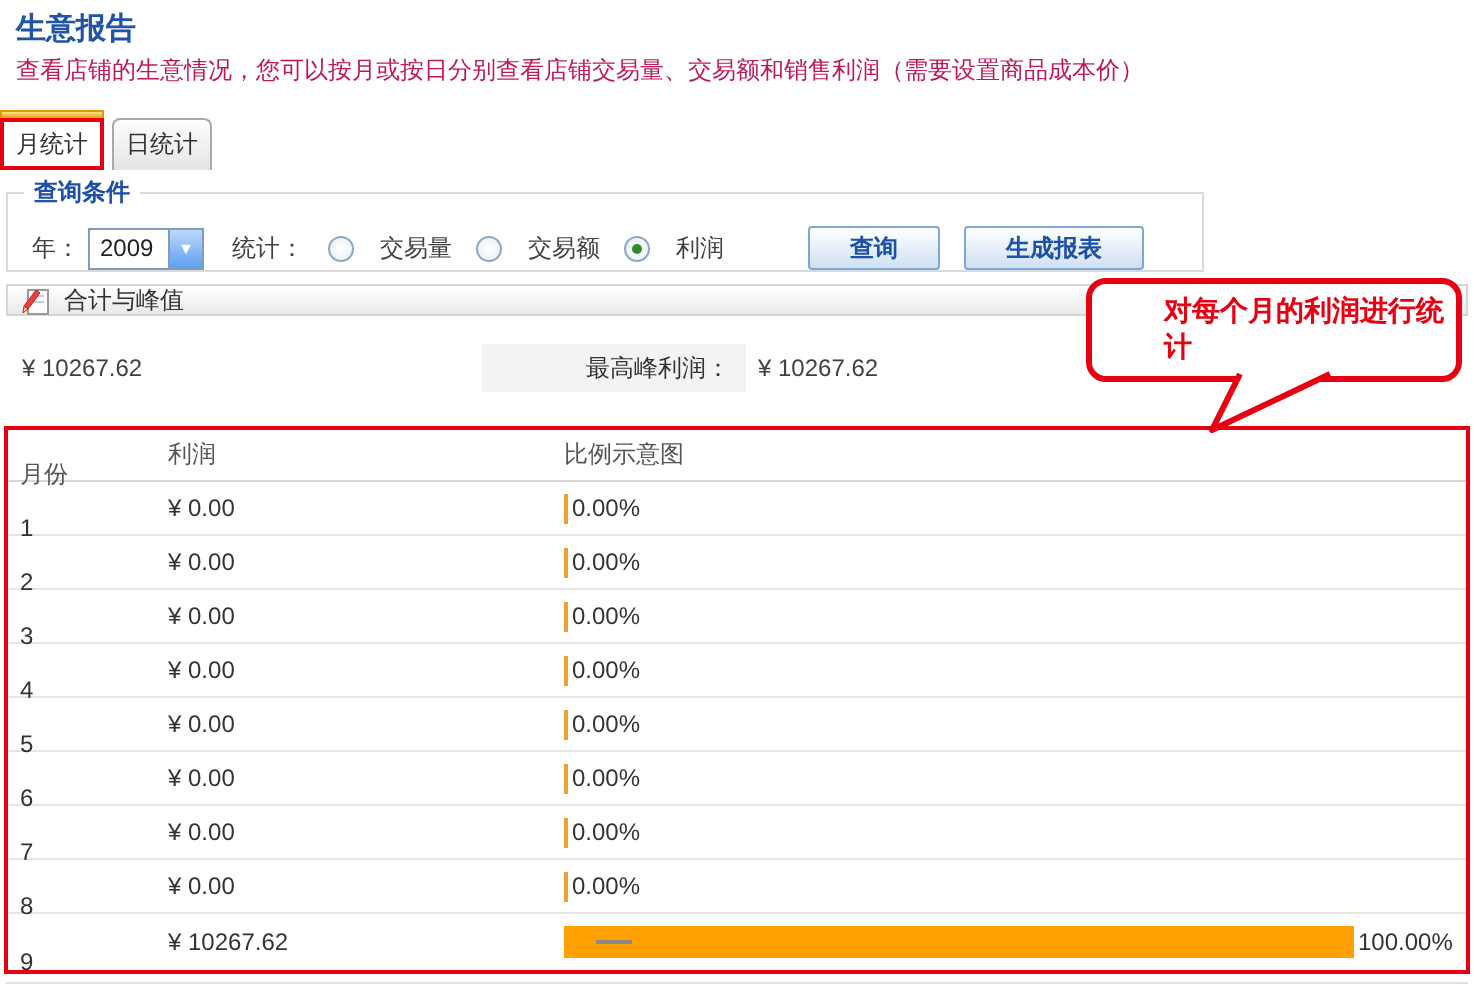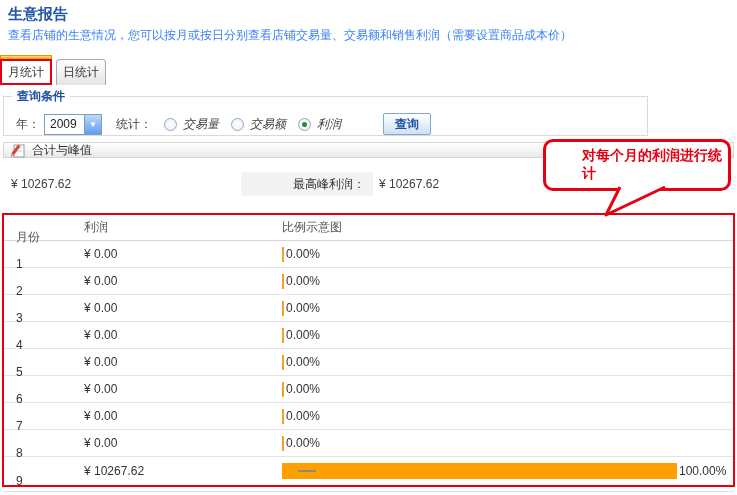--- a/index.html
+++ b/index.html
@@ -1,49 +1,49 @@
 <!DOCTYPE html>
 <html><head>
 <meta charset="utf-8">
 <style>
   * { margin:0; padding:0; box-sizing:border-box; }
   html,body { width:737px; height:495px; background:#fff; overflow:hidden; }
   body { font-family:"Liberation Sans","DejaVu Sans",sans-serif; font-size:12px; color:#404040; position:relative; }
 
   .page-title { position:absolute; left:8px; top:5px; font-size:15px; font-weight:bold; color:#2155a3; }
-  .subtitle   { position:absolute; left:8px; top:27px; font-size:12px; color:#3b82f6; }
+  .subtitle   { position:absolute; left:8px; top:27px; font-size:12px; color:#be185d; }
 
   
   .tabs { position:absolute; left:0; top:55px; display:flex; align-items:flex-end; gap:4px; }
   .tab-active-wrap { position:relative; width:52px; height:30px; }
   .tab-orange-top { height:4px; background:linear-gradient(#ffe08a,#f2a000); border:1px solid #e09a00; border-bottom:none; }
   .tab-active-box { position:absolute; left:0; right:0; top:4px; bottom:0; background:#fff;
                     border:2px solid #e60012; display:flex; align-items:center; justify-content:center; color:#333; }
   .tab-inactive { width:50px; height:26px; background:linear-gradient(#fefefe,#e4e4e4);
                   border:1px solid #a9a9a9; border-bottom:none; border-radius:4px 4px 0 0;
                   display:flex; align-items:center; justify-content:center; color:#333; cursor:pointer; }
 
   
-  .query-box { position:absolute; left:3px; top:88px; width:645px; height:48px; border:1px solid #d9d9d9; }
+  .query-box { position:absolute; left:3px; top:88px; width:599px; height:48px; border:1px solid #d9d9d9; }
   .query-box legend { margin-left:8px; padding:0 5px; color:#1e50a5; font-weight:bold; font-size:12px; }
   .query-row { display:flex; align-items:center; margin:8px 0 0 12px; }
   .field-label { color:#404040; }
   .select { width:58px; height:21px; border:1px solid #7f9db9; background:#fff; display:flex; align-items:center; margin-left:4px; }
   .select-value { flex:1; padding-left:5px; color:#222; }
   .select-arrow { width:17px; height:19px; background:linear-gradient(#bcd9f9,#5f9ef2); border-left:1px solid #7f9db9;
                   color:#fff; font-size:8px; display:flex; align-items:center; justify-content:center; }
   .stat-label { margin-left:14px; }
   .radio-group { display:flex; align-items:center; }
   .radio-item { display:flex; align-items:center; margin-left:12px; cursor:pointer; }
   .radio-circle { width:13px; height:13px; border-radius:50%; border:1px solid #8aa8c8;
                   background:radial-gradient(#fff,#e8eef5); display:inline-flex; align-items:center; justify-content:center; }
   .radio-dot { width:5px; height:5px; border-radius:50%; background:#2e8b2e; display:none; }
   .radio-item.selected .radio-dot { display:block; }
-  .radio-text { margin-left:6px;font-style:italic; }
-  .btn { height:22px; margin-left:12px; padding:0 11px; border:1px solid #7da7d8; border-radius:2px;
+  .radio-text { margin-left:13px; }
+  .btn { height:22px; margin-left:12px; padding:0 20px; border:1px solid #7da7d8; border-radius:2px;
          background:linear-gradient(#ffffff,#cfe0f3); color:#1e50a5; font-weight:bold; font-size:12px; cursor:pointer; }
   .btn-search { margin-left:42px; }
 
   
   .section-bar { position:absolute; left:3px; top:142px; width:731px; height:16px;
                  background:linear-gradient(#ffffff,#e9e9e9); border:1px solid #d5d5d5;
                  display:flex; align-items:center; padding-left:6px; color:#333; }
   .section-icon { width:16px; height:16px; margin-right:6px; }
 
   
@@ -59,21 +59,21 @@
   .callout { position:absolute; left:543px; top:139px; width:188px; height:52px; background:#fff;
              border:3px solid #e60012; border-radius:10px; z-index:5;
              display:flex; align-items:center; justify-content:center;
              color:#e60012; font-weight:bold; font-size:14px;padding-left:36px; }
   .callout-tail { position:absolute; left:595px; top:185px; z-index:6; }
 
   
   .data-table { position:absolute; left:2px; top:213px; width:733px; height:274px;
                 border:2px solid #e60012; background:#fff; }
   .thead { display:flex; align-items:center; height:26px; border-bottom:1px solid #d8d8d8; color:#555; }
-  .col-month { width:80px; padding-left:12px;margin-top:20px; }
+  .col-month { width:80px; padding-left:6px;margin-top:20px; }
   .col-profit { width:198px; }
   .col-bar { flex:1; display:flex; align-items:center; }
   .trow { display:flex; align-items:center; height:27px; border-bottom:1px solid #e5e5e5; color:#333; }
   .trow:last-child { border-bottom:none; }
   .bar { height:16px; background:#ffa000; position:relative; flex:none; }
   .bar.zero { width:2px; height:15px; background:#f0a030; }
   .bar .bar-dash { position:absolute; left:16px; top:7px; width:18px; height:2px; background:#8a8a8a; display:none; }
   .bar.full .bar-dash { display:block; }
   .pct-text { margin-left:2px; color:#333; }
 
@@ -116,20 +116,21 @@
         <span class="radio-text">交易额</span>
       </label>
       <label class="radio-item selected">
         <span class="radio-circle">
             <span class="radio-dot"></span>
           </span>
         <span class="radio-text">利润</span>
       </label>
     </div>
     <button class="btn btn-search">查询</button>
+    <button class="btn">生成报表</button>
   </div>
 </fieldset>
 
 <div class="section-bar">
   <svg class="section-icon" viewBox="0 0 16 16">
     <rect x="4" y="3" width="10" height="12" fill="#fdfdfd" stroke="#9a9a9a"></rect>
     <line x1="6" y1="6" x2="12" y2="6" stroke="#cfcfcf"></line>
     <line x1="6" y1="9" x2="12" y2="9" stroke="#cfcfcf"></line>
     <path d="M2,11 L8,3 L10,4.5 L4,12.5 Z" fill="#e8413c" stroke="#b22" stroke-width="0.5"></path>
     <path d="M2,11 L1.5,14.5 L4,12.5 Z" fill="#f5d76e" stroke="#b22" stroke-width="0.5"></path>

